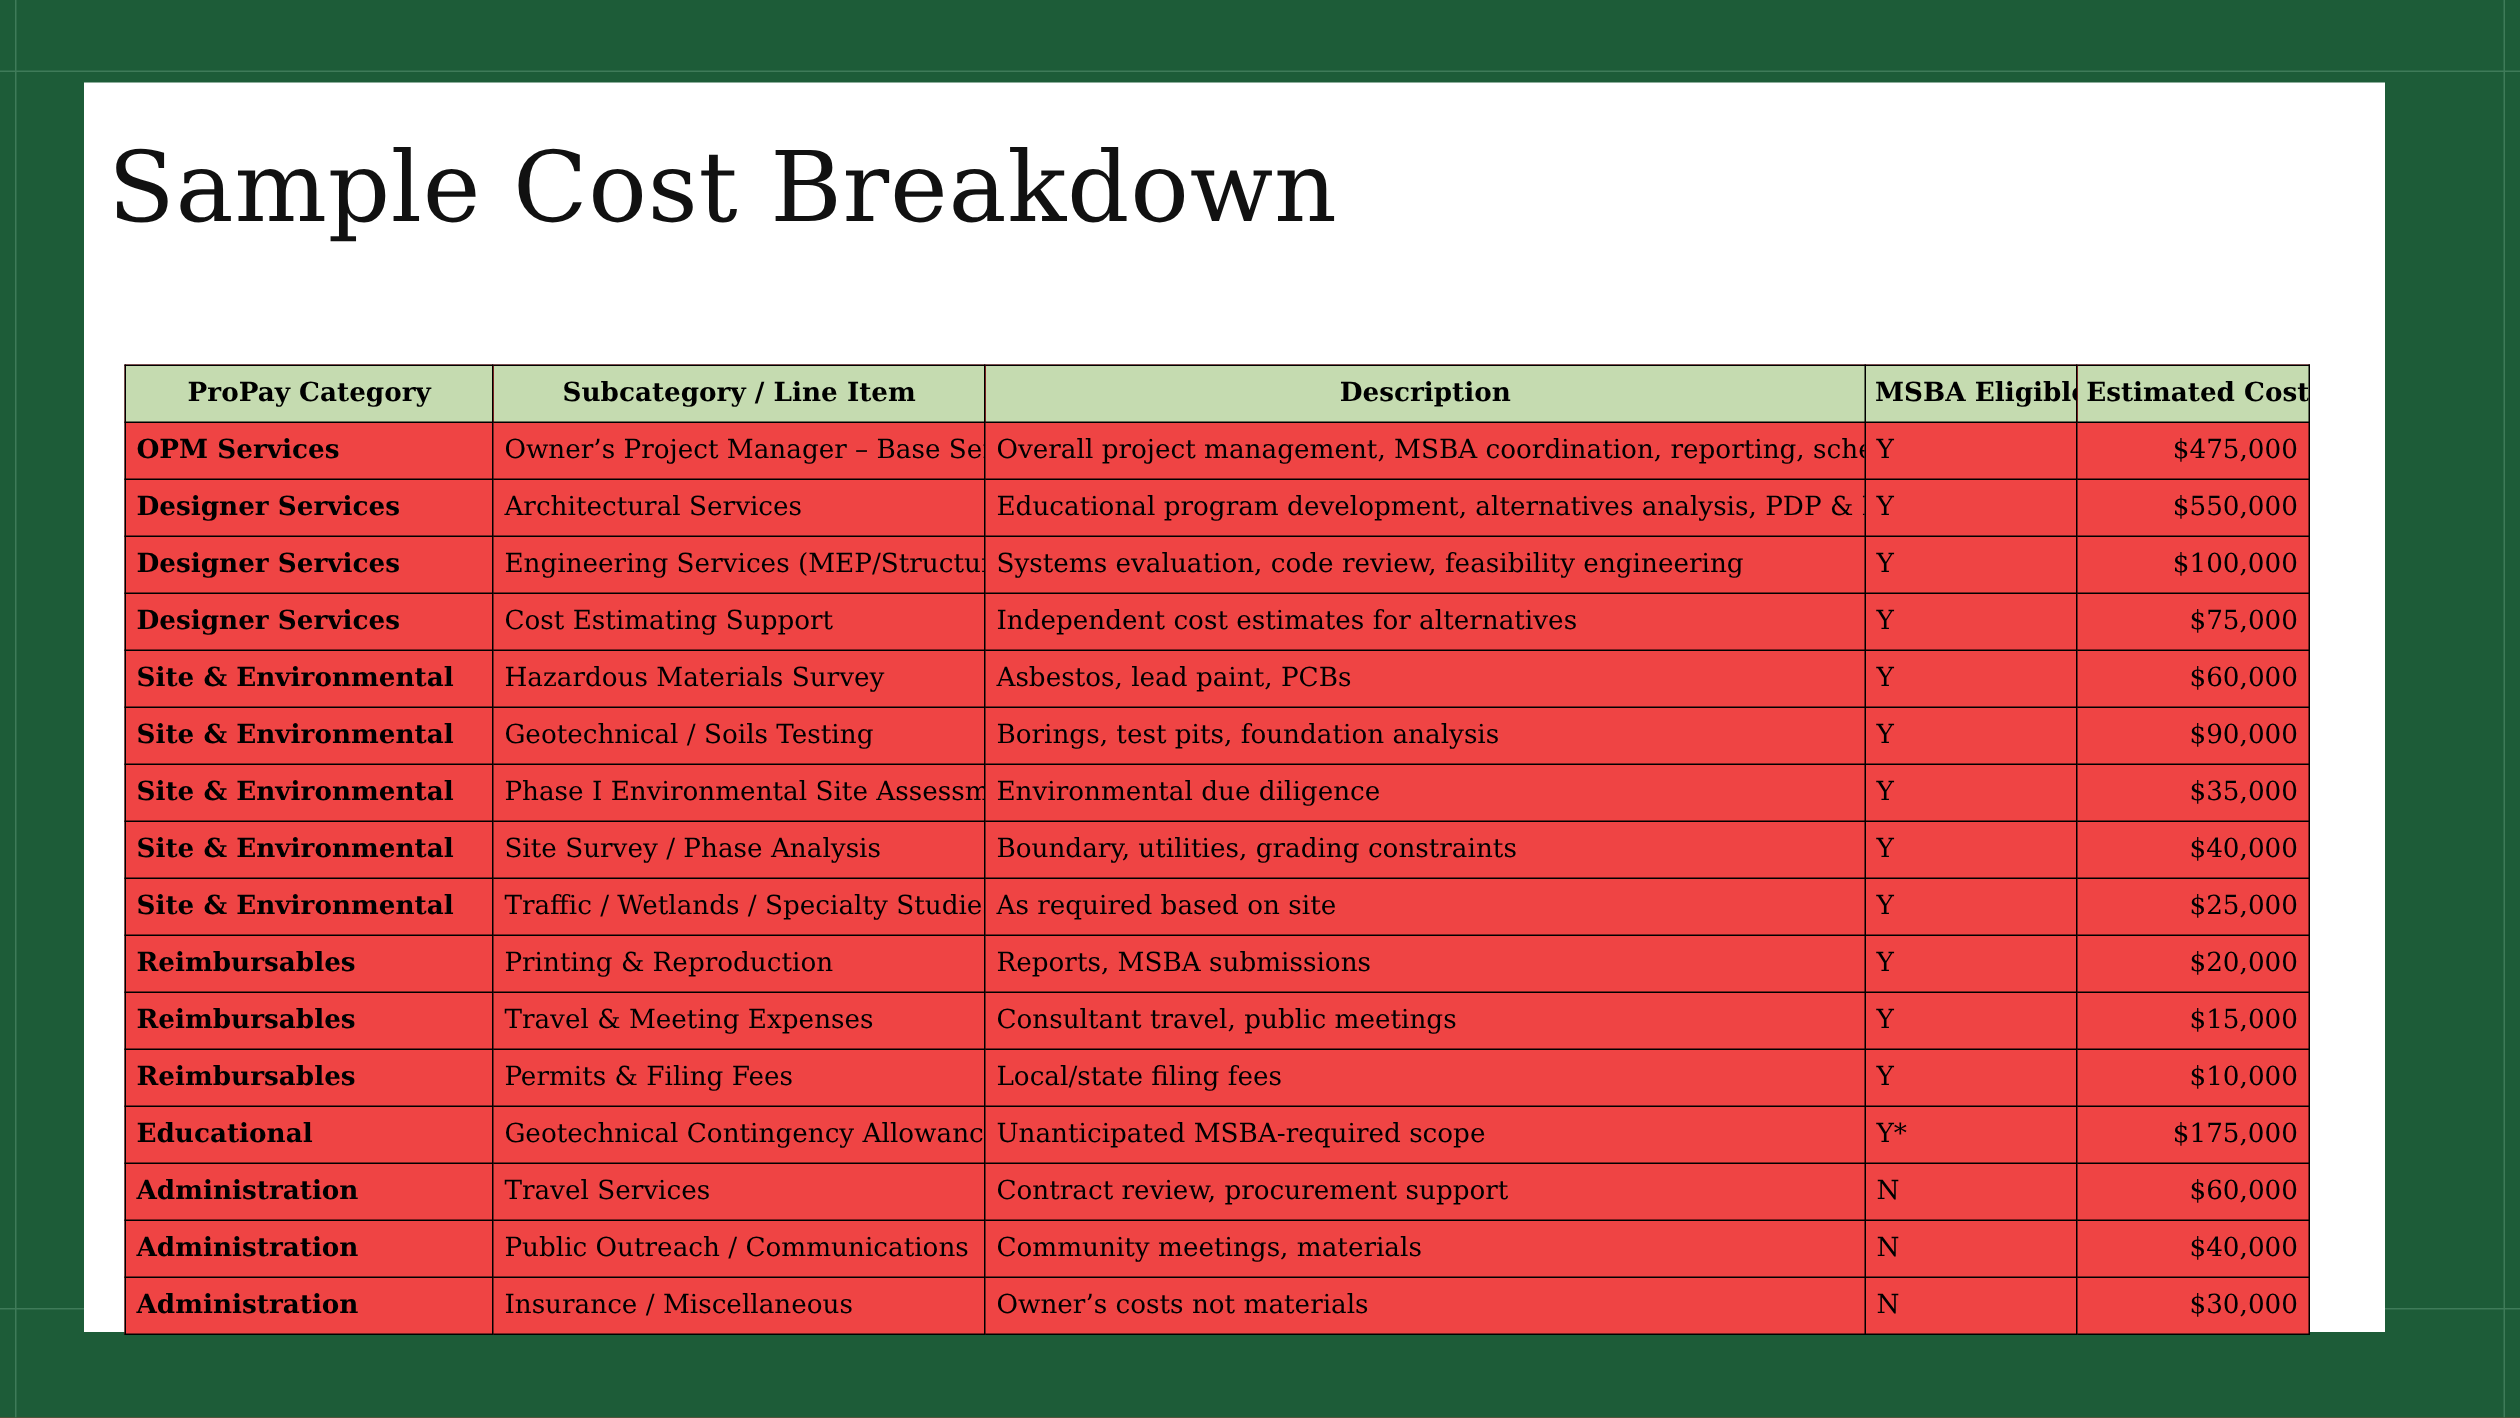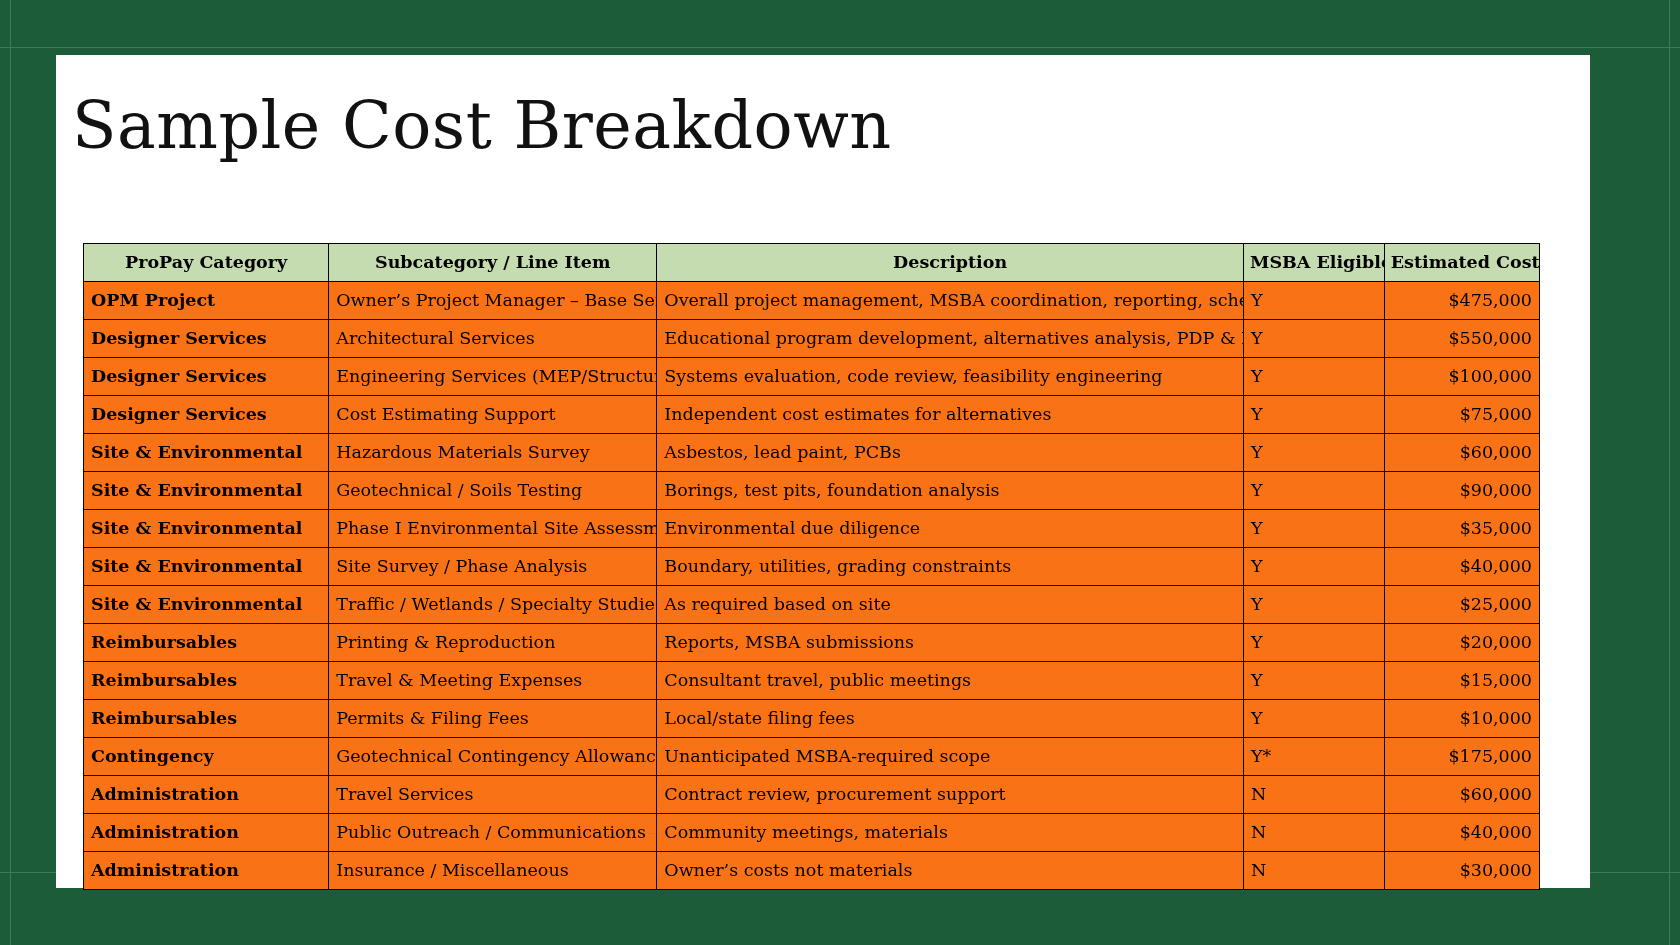--- a/index.html
+++ b/index.html
@@ -82,21 +82,21 @@
     position: absolute;
     left: 27px;
     top: 188px;
     width: 1457px;
   }
 
   table.cost-table {
     border-collapse: collapse;
     width: 1457px;
     table-layout: fixed;
-    background: #f97316;
+    background: #ef4444;
   }
   table.cost-table th,
   table.cost-table td {
     border: 1px solid #000000;
     font-size: 17.5px;
     line-height: 1.15;
     padding: 5px 7px;
     vertical-align: middle;
     color: #000000;
     font-family: "DejaVu Serif", serif;
@@ -159,21 +159,21 @@
           <tr>
             <th>ProPay Category</th>
             <th>Subcategory / Line Item</th>
             <th>Description</th>
             <th>MSBA Eligible</th>
             <th>Estimated Cost</th>
           </tr>
         </thead>
         <tbody>
           <tr>
-            <td class="cat">OPM Project</td>
+            <td class="cat">OPM Services</td>
             <td>Owner’s Project Manager – Base Services</td>
             <td>Overall project management, MSBA coordination, reporting, schedule &amp; cost control</td>
             <td class="elig">Y</td>
             <td class="cost">$475,000</td>
           </tr>
           <tr>
             <td class="cat">Designer Services</td>
             <td>Architectural Services</td>
             <td>Educational program development, alternatives analysis, PDP &amp; PSR preparation</td>
             <td class="elig">Y</td>
@@ -243,21 +243,21 @@
             <td class="cost">$15,000</td>
           </tr>
           <tr>
             <td class="cat">Reimbursables</td>
             <td>Permits &amp; Filing Fees</td>
             <td>Local/state filing fees</td>
             <td class="elig">Y</td>
             <td class="cost">$10,000</td>
           </tr>
           <tr>
-            <td class="cat">Contingency</td>
+            <td class="cat">Educational</td>
             <td>Geotechnical Contingency Allowance</td>
             <td>Unanticipated MSBA-required scope</td>
             <td class="elig">Y*</td>
             <td class="cost">$175,000</td>
           </tr>
           <tr>
             <td class="cat">Administration</td>
             <td>Travel Services</td>
             <td>Contract review, procurement support</td>
             <td class="elig">N</td>

